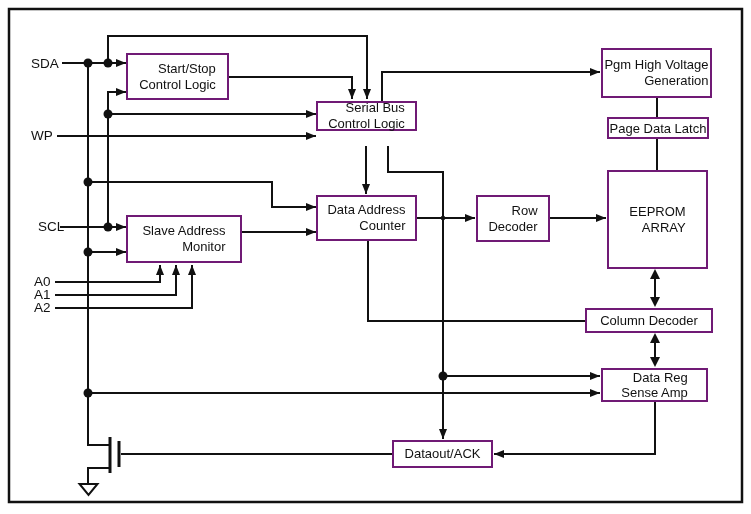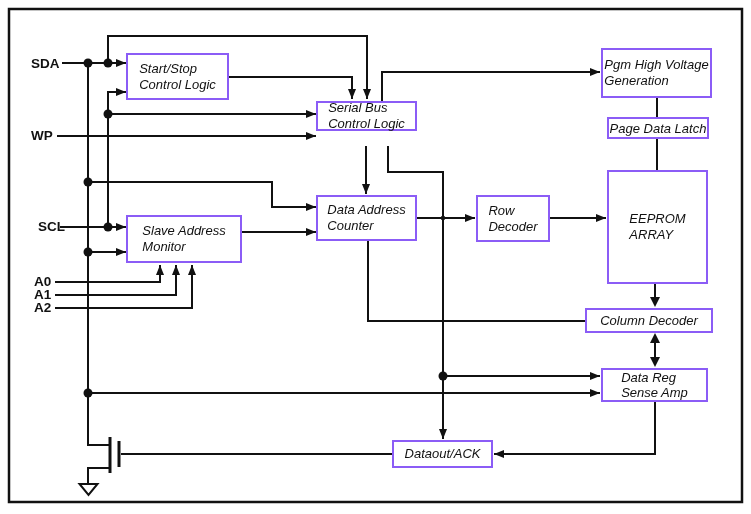--- a/index.html
+++ b/index.html
@@ -2,28 +2,27 @@
 <html><head>
 <meta charset="utf-8">
 <style>
   html,body{margin:0;padding:0;background:#ffffff;}
   .stage{
     position:relative;width:751px;height:514px;background:#ffffff;overflow:hidden;
     font-family:"Liberation Sans","DejaVu Sans",sans-serif;color:#111111;
   }
   .wires{position:absolute;left:0;top:0;}
   .box{
-    position:absolute;box-sizing:border-box;border:2px solid #8b5cf6;background:#ffffff;
-    display:flex;align-items:center;justify-content:center;text-align:left;
-    white-space:pre-line;font-size:13px;line-height:16px;color:#111111;font-style:italic;
+    position:absolute;box-sizing:border-box;border:2px solid #701a75;background:#ffffff;
+    display:flex;align-items:center;justify-content:center;text-align:right;
+    white-space:pre-line;font-size:13px;line-height:16px;color:#111111;
   }
   .sig{
     position:absolute;transform:translateY(-50%);font-size:13.5px;color:#111111;
     white-space:nowrap;
-    font-weight:bold;
   }
 </style>
 </head>
 <body>
 
 <div class="stage">
 
   <svg class="wires" width="751" height="514" viewBox="0 0 751 514">
     <defs>
       <marker id="arr" markerUnits="userSpaceOnUse" markerWidth="11" markerHeight="9" refX="10" refY="4" orient="auto">
@@ -117,21 +116,21 @@
     <polygon points="79.5,484 97.5,484 88.5,495" fill="#ffffff" stroke="#111111" stroke-width="2"></polygon>
   </svg>
 
   <div class="box" style="left:126px;top:53px;width:103px;height:47px">Start/Stop
 Control Logic</div>
   <div class="box" style="left:316px;top:101px;width:101px;height:30px">Serial Bus
 Control Logic</div>
   <div class="box" style="left:601px;top:48px;width:111px;height:50px">Pgm High Voltage
 Generation</div>
   <div class="box" style="left:607px;top:117px;width:102px;height:22px;line-height:13px">Page Data Latch</div>
-  <div class="box" style="left:607px;top:170px;width:101px;height:114px">EEPROM
+  <div class="box" style="left:607px;top:170px;width:101px;height:99px">EEPROM
 ARRAY</div>
   <div class="box" style="left:476px;top:195px;width:74px;height:47px">Row
 Decoder</div>
   <div class="box" style="left:316px;top:195px;width:101px;height:46px">Data Address
 Counter</div>
   <div class="box" style="left:126px;top:215px;width:116px;height:48px">Slave Address
 Monitor</div>
   <div class="box" style="left:585px;top:308px;width:128px;height:25px;line-height:14px">Column Decoder</div>
   <div class="box" style="left:601px;top:368px;width:107px;height:34px;line-height:15px">Data Reg
 Sense Amp</div>

